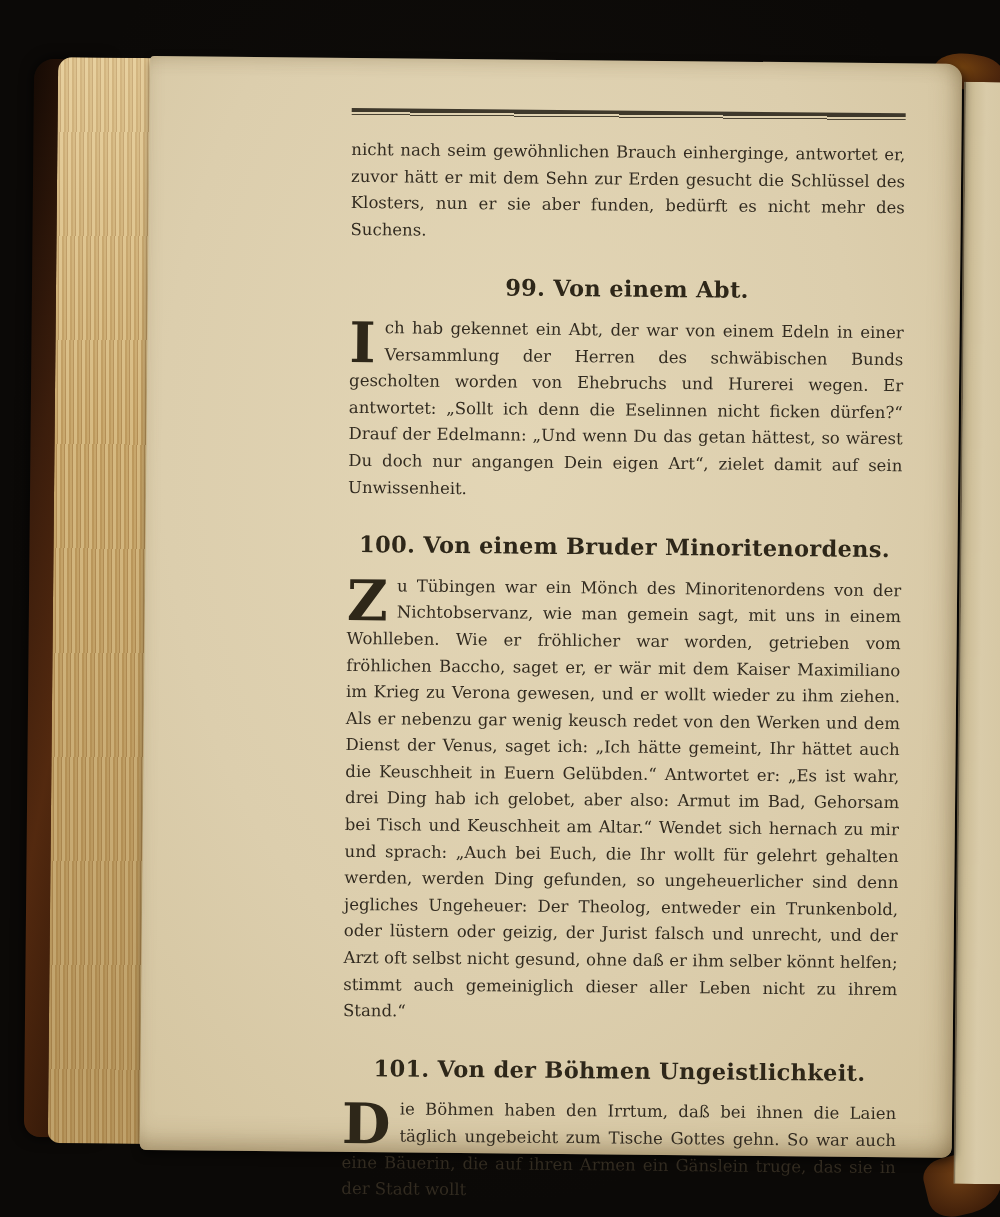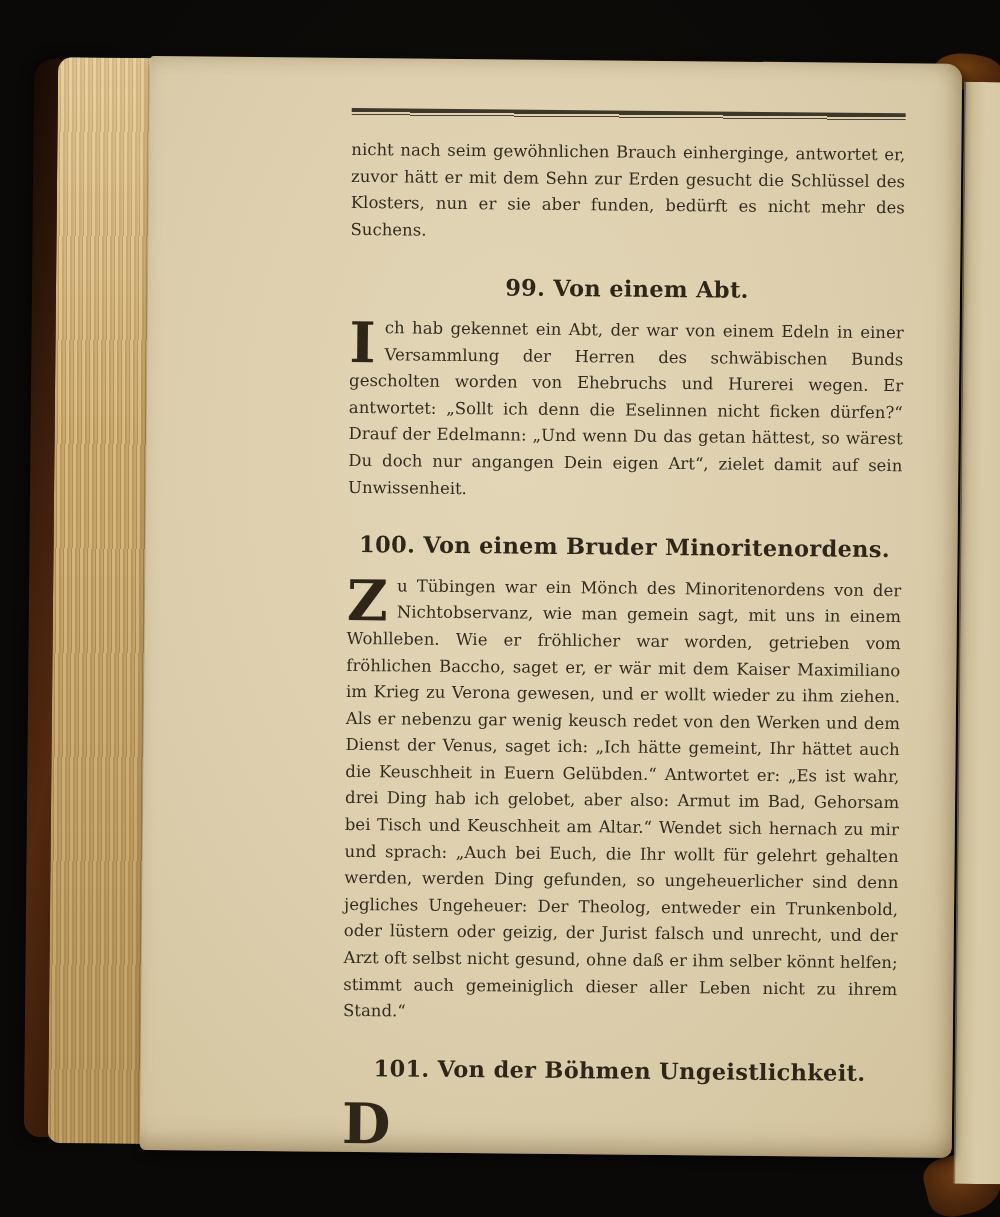--- a/index.html
+++ b/index.html
@@ -79,18 +79,18 @@
 
         <p>nicht nach seim gewöhnlichen Brauch einherginge, antwortet er, zuvor hätt er mit dem Sehn zur Erden gesucht die Schlüssel des Klosters, nun er sie aber funden, bedürft es nicht mehr des Suchens.</p>
 
         <h2>99. Von einem Abt.</h2>
         <p><span class="dropcap">I</span><span>ch hab gekennet ein Abt, der war von einem Edeln in einer Versammlung der Herren des schwäbischen Bunds gescholten worden von Ehebruchs und Hurerei wegen. Er antwortet: „Sollt ich denn die Eselinnen nicht ficken dürfen?“ Drauf der Edelmann: „Und wenn Du das getan hättest, so wärest Du doch nur angangen Dein eigen Art“, zielet damit auf sein Unwissenheit.</span></p>
 
         <h2>100. Von einem Bruder Minoritenordens.</h2>
         <p><span class="dropcap">Z</span><span>u Tübingen war ein Mönch des Minoritenordens von der Nichtobservanz, wie man gemein sagt, mit uns in einem Wohlleben. Wie er fröhlicher war worden, getrieben vom fröhlichen Baccho, saget er, er wär mit dem Kaiser Maximiliano im Krieg zu Verona gewesen, und er wollt wieder zu ihm ziehen. Als er nebenzu gar wenig keusch redet von den Werken und dem Dienst der Venus, saget ich: „Ich hätte gemeint, Ihr hättet auch die Keuschheit in Euern Gelübden.“ Antwortet er: „Es ist wahr, drei Ding hab ich gelobet, aber also: Armut im Bad, Gehorsam bei Tisch und Keuschheit am Altar.“ Wendet sich hernach zu mir und sprach: „Auch bei Euch, die Ihr wollt für gelehrt gehalten werden, werden Ding gefunden, so ungeheuerlicher sind denn jegliches Ungeheuer: Der Theolog, entweder ein Trunkenbold, oder lüstern oder geizig, der Jurist falsch und unrecht, und der Arzt oft selbst nicht gesund, ohne daß er ihm selber könnt helfen; stimmt auch gemeiniglich dieser aller Leben nicht zu ihrem Stand.“</span></p>
 
         <h2>101. Von der Böhmen Ungeistlichkeit.</h2>
-        <p><span class="dropcap">D</span></p>
+        <p><span class="dropcap">D</span><span>ie Böhmen haben den Irrtum, daß bei ihnen die Laien täglich ungebeicht zum Tische Gottes gehn. So war auch eine Bäuerin, die auf ihren Armen ein Gänslein truge, das sie in der Stadt wollt</span></p>
 
       </div>
     </div>
   </div>
 </div>
 
 </body></html>

